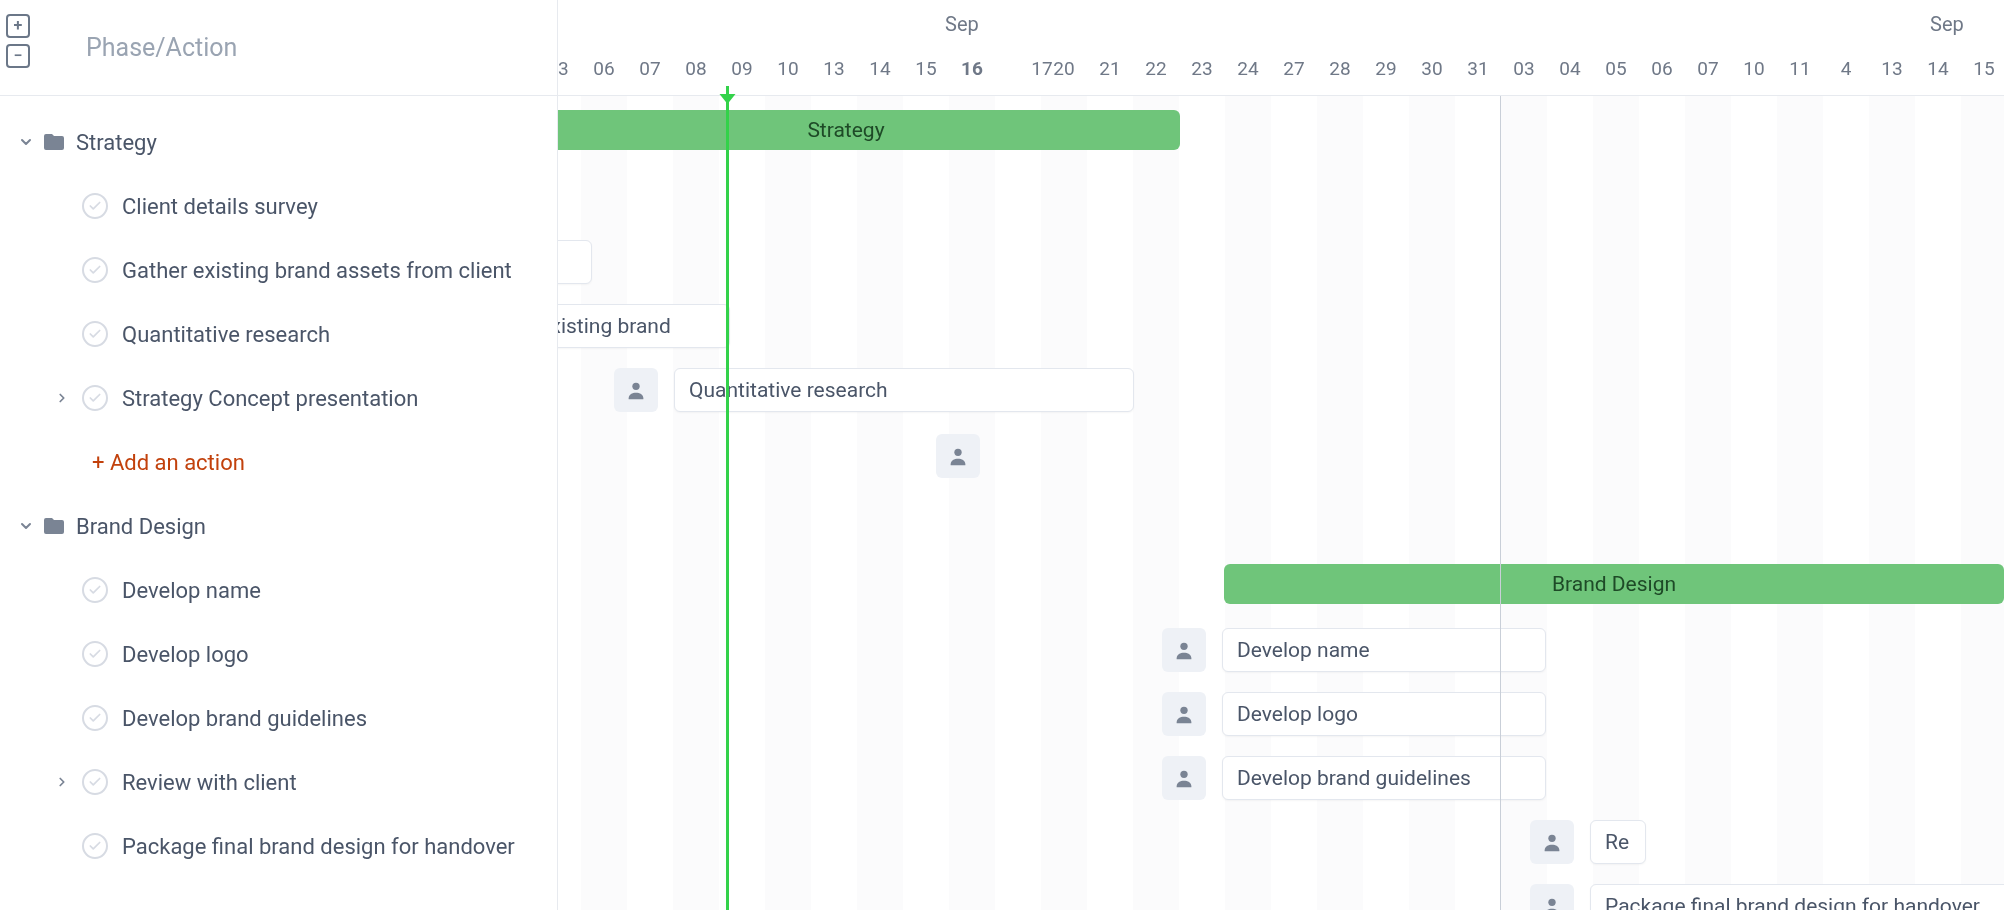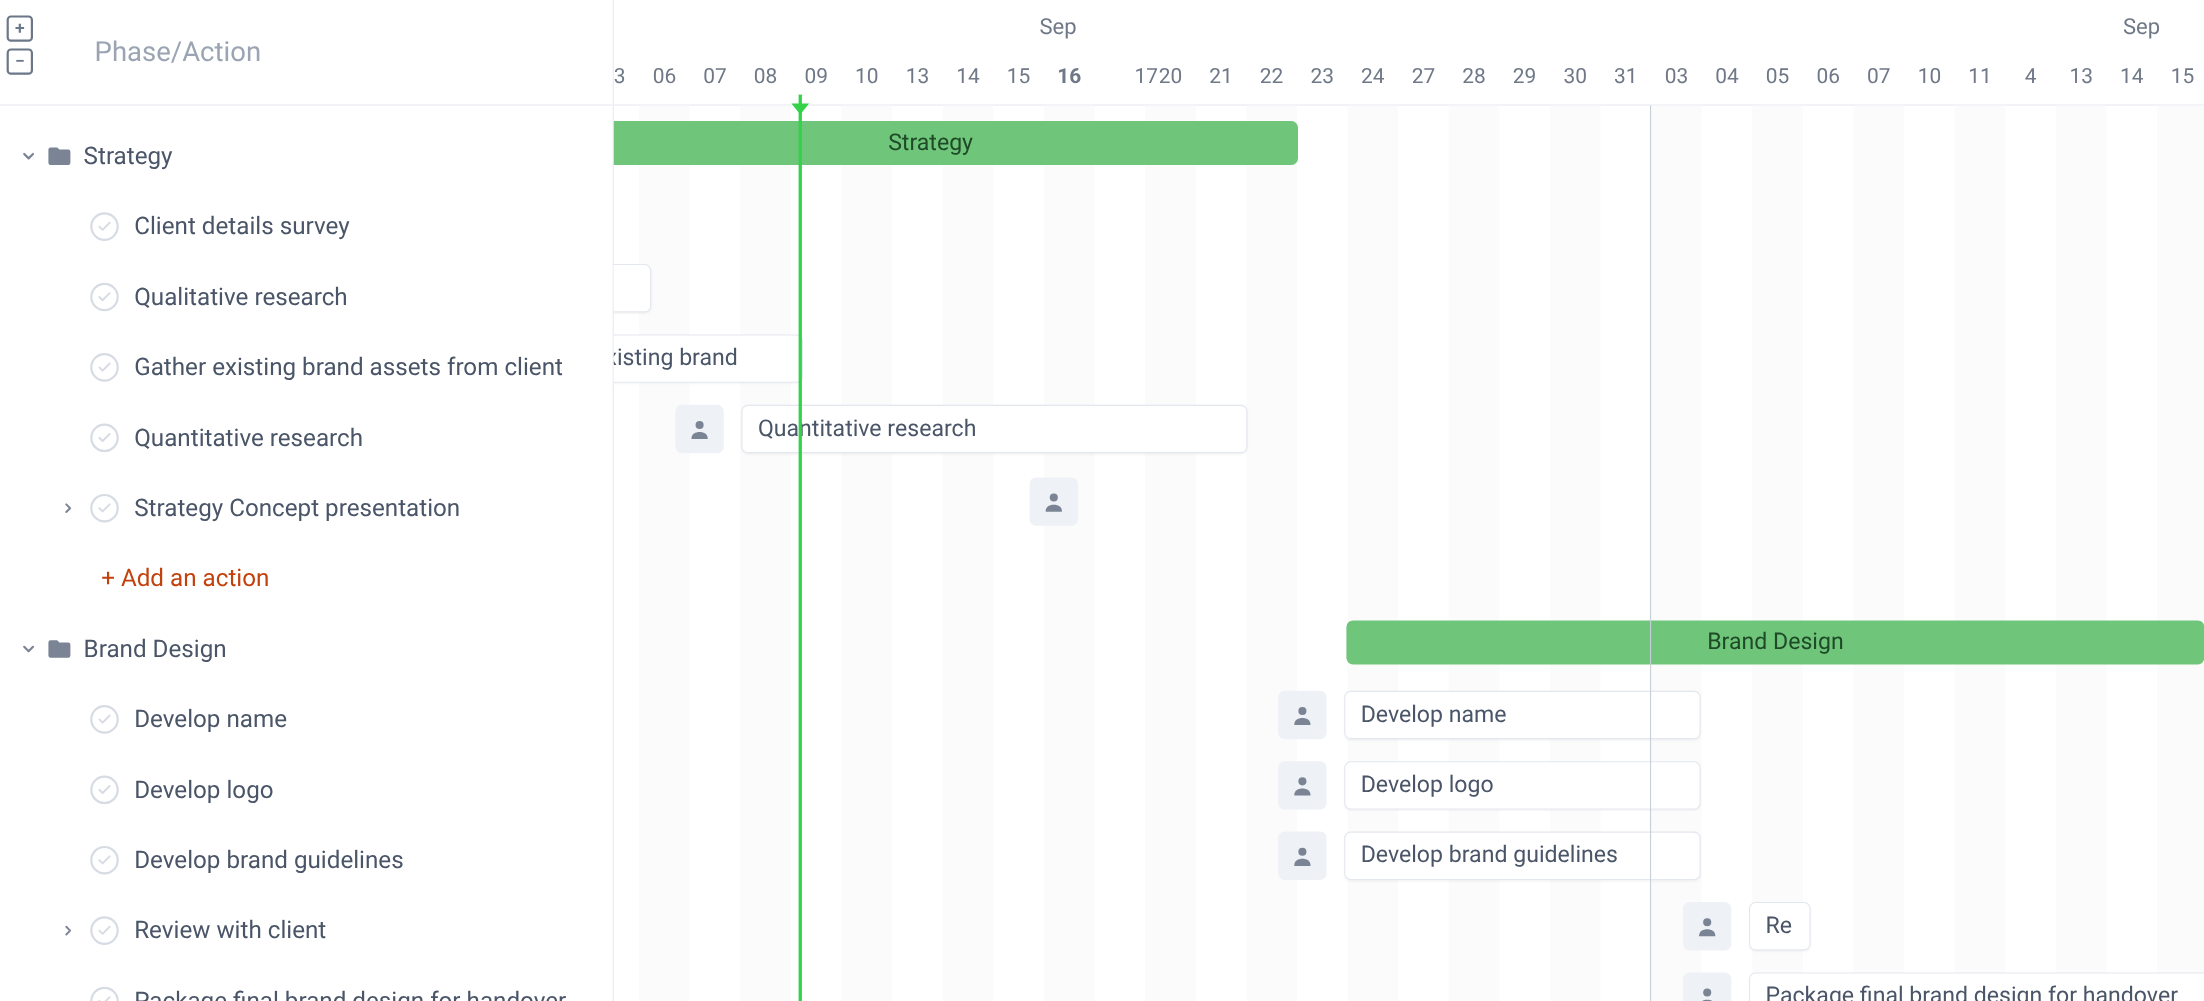--- a/index.html
+++ b/index.html
@@ -82,29 +82,20 @@
           </span>
           <span class="task-label">Client details survey</span>
         </div>
         <div class="task-row pad-left">
           <span class=""></span>
           <span class="check-ico">
             <svg viewBox="0 0 24 24" fill="none" stroke="currentColor" stroke-width="3" stroke-linecap="round" stroke-linejoin="round">
               <polyline points="20 6 9 17 4 12"></polyline>
             </svg>
           </span>
-          <span class="task-label">Qualitative research</span>
-        </div>
-        <div class="task-row pad-left">
-          <span class=""></span>
-          <span class="check-ico">
-            <svg viewBox="0 0 24 24" fill="none" stroke="currentColor" stroke-width="3" stroke-linecap="round" stroke-linejoin="round">
-              <polyline points="20 6 9 17 4 12"></polyline>
-            </svg>
-          </span>
           <span class="task-label">Gather existing brand assets from client</span>
         </div>
         <div class="task-row pad-left">
           <span class=""></span>
           <span class="check-ico">
             <svg viewBox="0 0 24 24" fill="none" stroke="currentColor" stroke-width="3" stroke-linecap="round" stroke-linejoin="round">
               <polyline points="20 6 9 17 4 12"></polyline>
             </svg>
           </span>
           <span class="task-label">Quantitative research</span>

